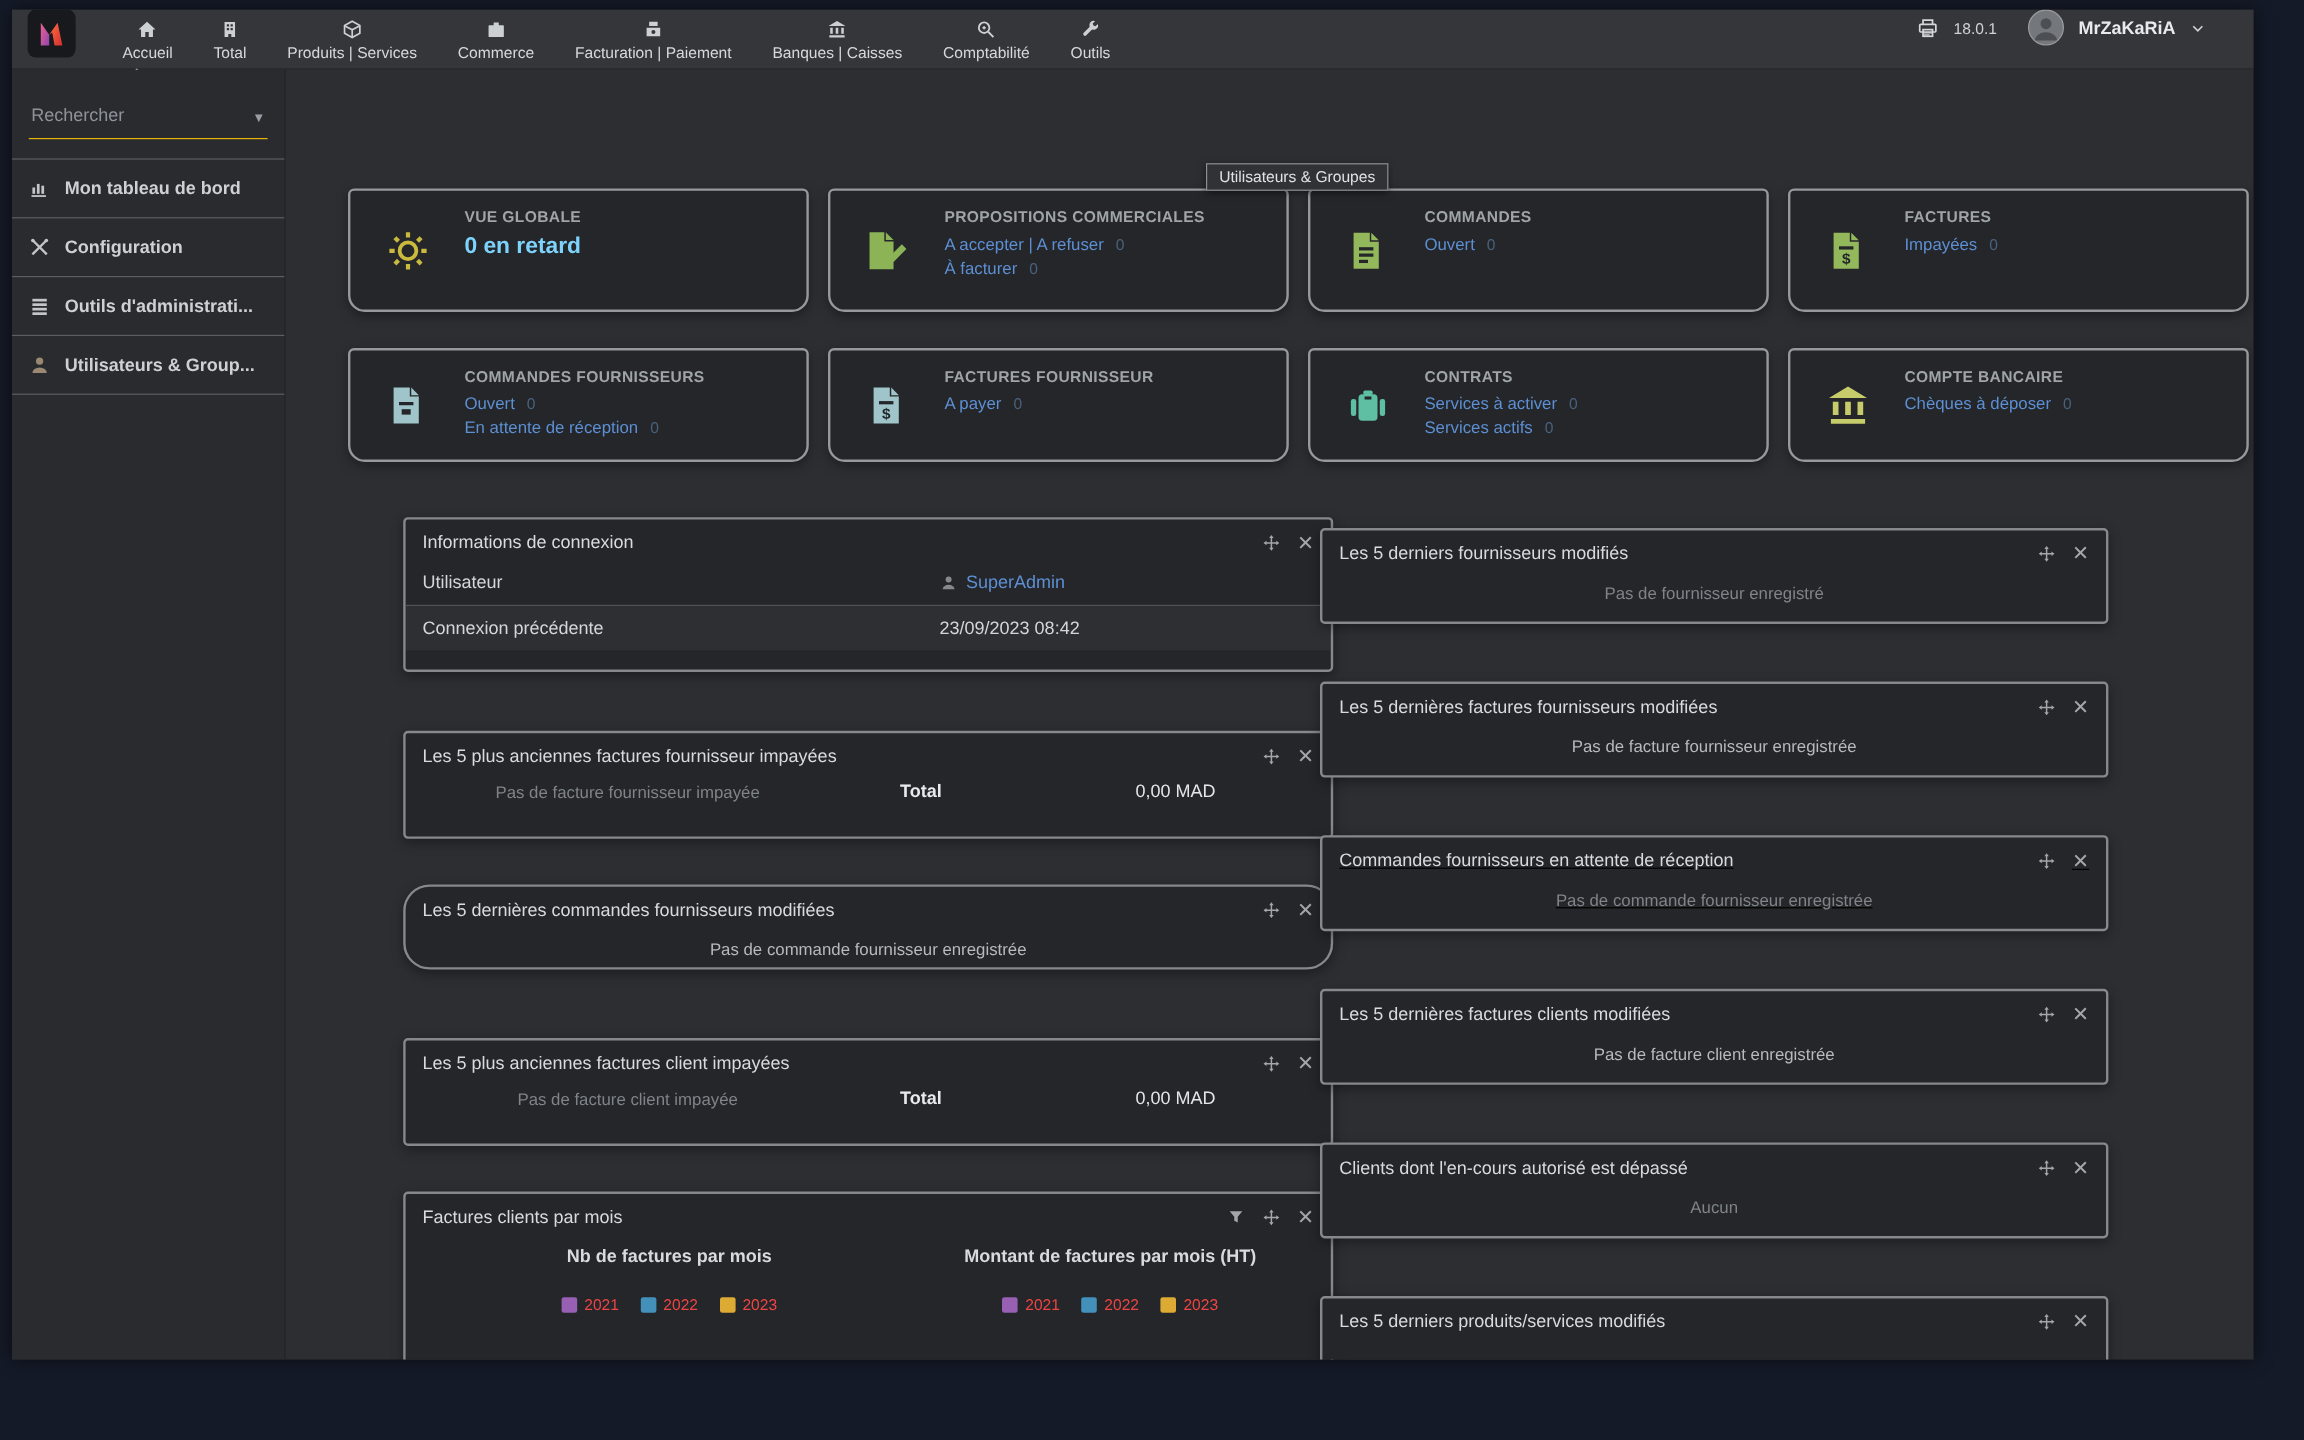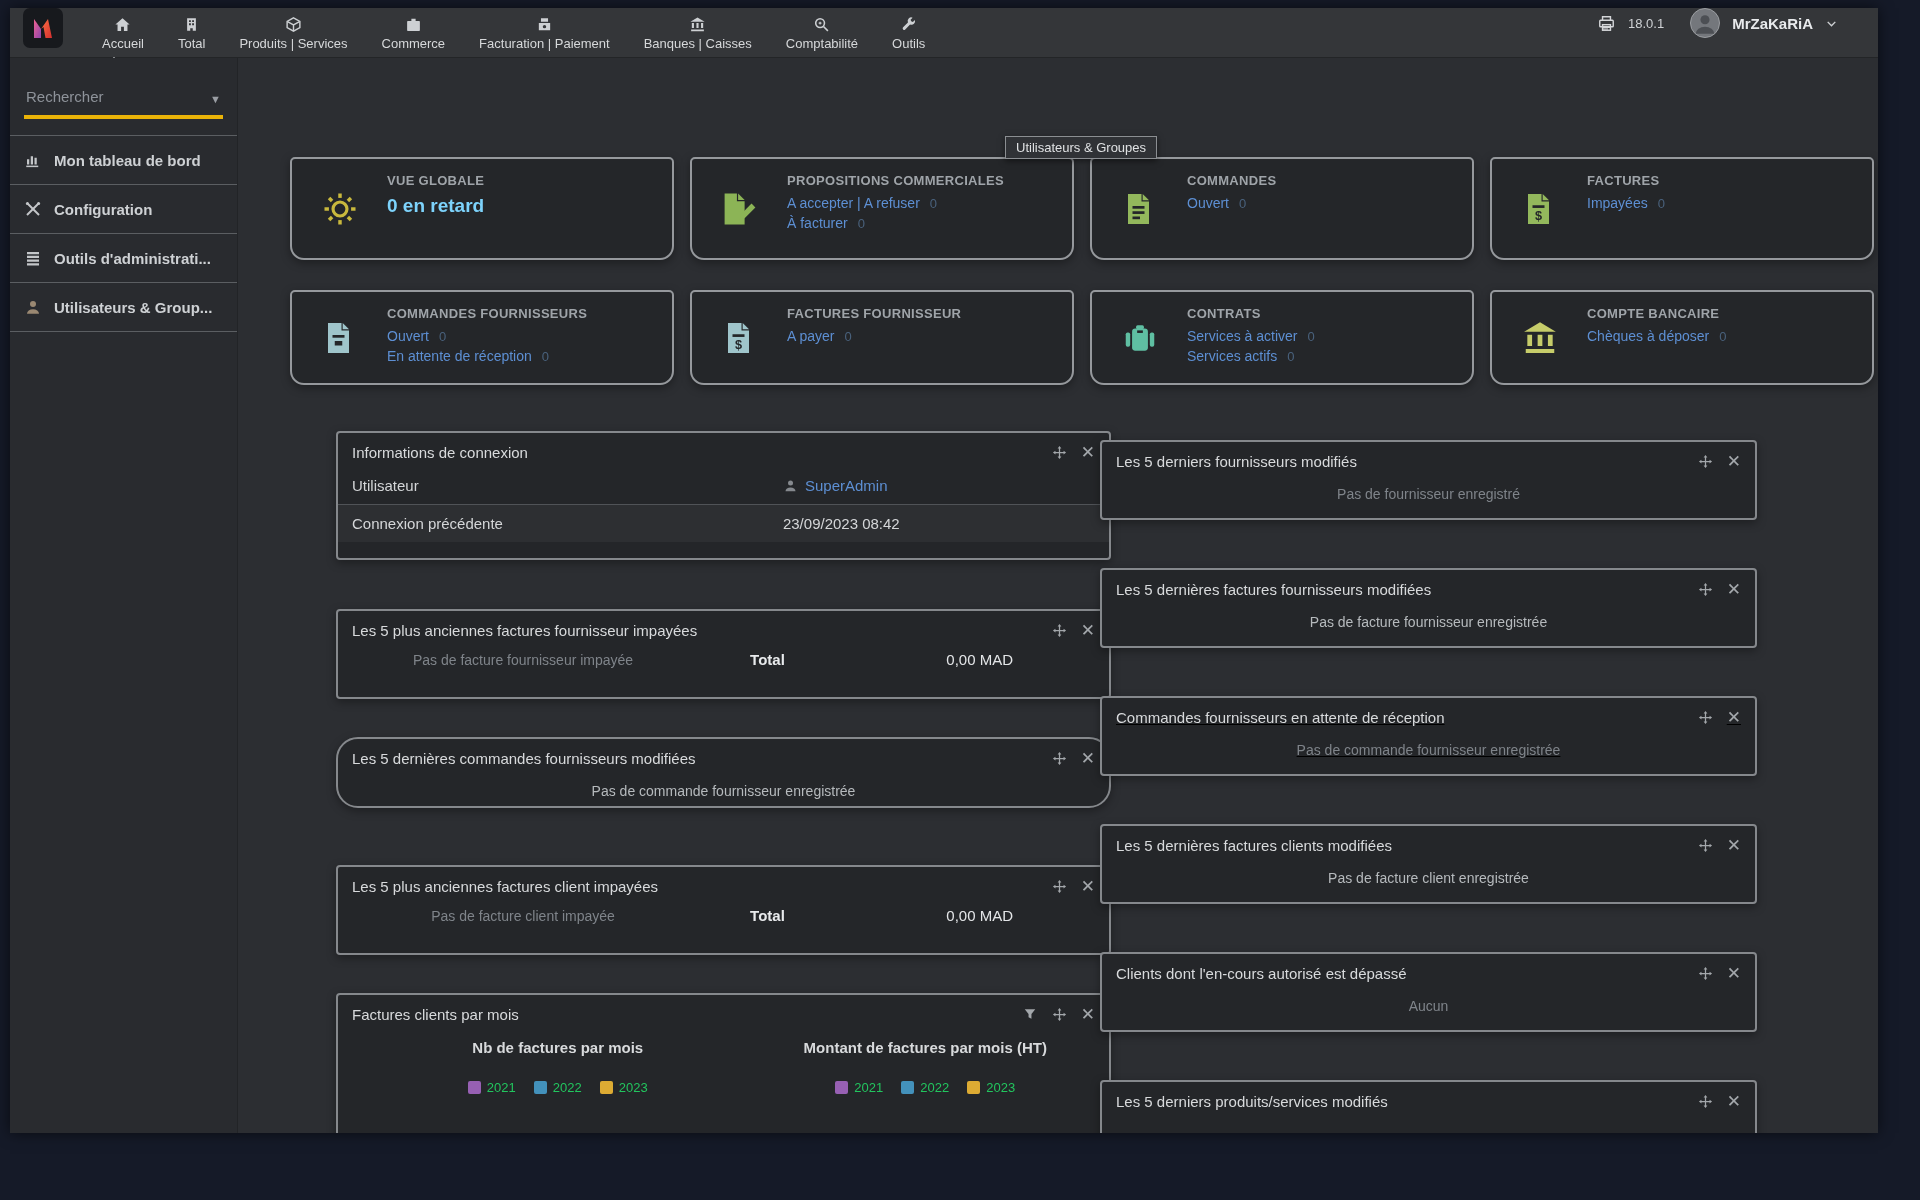--- a/index.html
+++ b/index.html
@@ -16,21 +16,21 @@
   .nav-item .nlabel{margin-top:3px;font-size:13px;color:#d6d8da;white-space:nowrap;}
   .nav-caret{position:absolute;top:49px;width:0;height:0;border-left:8px solid transparent;border-right:8px solid transparent;border-bottom:7px solid #d3d6d9;}
   .nav-right{margin-left:auto;display:flex;align-items:center;margin-right:40px;gap:12px;}
   .nav-right .version{font-size:13px;color:#cfd2d5;margin-right:14px;}
   .avatar{width:30px;height:30px;border-radius:50%;background:#74777c;border:1px solid #9a9da1;overflow:hidden;display:flex;align-items:center;justify-content:center;}
   .user-name{font-size:15px;font-weight:bold;color:#e8eaec;}
   .chev{color:#cfd2d5;}
 
   
   .sidebar{position:absolute;left:0;top:50px;width:228px;height:1075px;background:#292b2f;border-right:1px solid #222427;}
-  .search-row{margin:24px 14px 0 14px;padding:6px 2px 10px 2px;border-bottom:4px solid #eab308;display:flex;align-items:flex-end;cursor:pointer;}
+  .search-row{margin:24px 14px 0 14px;padding:6px 2px 10px 2px;border-bottom:1px solid #eab308;display:flex;align-items:flex-end;cursor:pointer;}
   .search-row .stext{font-size:15px;color:#8e939a;flex:1;}
   .search-row .scaret{font-size:11px;color:#9a9ea4;}
   .menu{margin-top:16px;}
   .menu-item{display:flex;align-items:center;gap:12px;padding:15px 14px;border-bottom:1px solid #5b5e62;cursor:pointer;}
   .menu-item:first-child{border-top:0;}
   .menu-item .micon{width:18px;height:18px;color:#c3c6c9;flex:0 0 auto;}
   .menu-item .mlabel{font-size:15px;font-weight:bold;color:#ced1d4;white-space:nowrap;}
 
   
   .tooltip{position:absolute;left:995px;top:128px;background:#303236;border:1px solid #8b8e92;color:#dfe1e3;font-size:13px;padding:3px 10px;white-space:nowrap;z-index:30;box-shadow:0 2px 6px rgba(0,0,0,.5);}
@@ -72,21 +72,21 @@
   .total-row{display:flex;align-items:center;padding:6px 0 14px 0;}
   .total-row .t-empty{flex:0 0 48%;text-align:center;font-size:14px;color:#7f848a;}
   .total-row .t-label{font-size:15px;font-weight:bold;color:#e8eaec;margin-left:42px;}
   .total-row .t-value{margin-left:auto;margin-right:96px;font-size:15px;color:#e3e5e7;}
 
   
   .chart-cols{display:flex;margin-top:10px;padding-left:36px;}
   .chart-half{flex:1;position:relative;}
   .chart-title{text-align:center;font-size:15px;font-weight:bold;color:#d8dadc;}
   .legend{display:flex;justify-content:center;gap:18px;margin-top:24px;}
-  .legend .litem{display:flex;align-items:center;gap:6px;font-size:13px;color:#22c55e;}
+  .legend .litem{display:flex;align-items:center;gap:6px;font-size:13px;color:#ef4444;}
   .lswatch{width:13px;height:13px;border-radius:2px;display:inline-block;}
 
   a{cursor:pointer;}
   svg{display:block;}
 </style>
 </head>
 <body>
 
 <div class="page">
   <div class="app">

